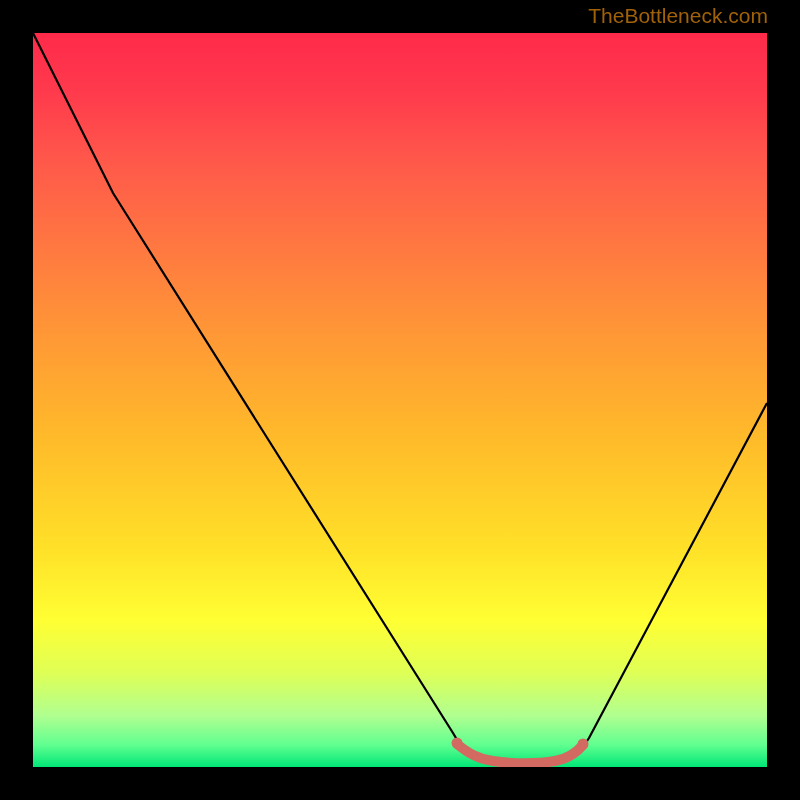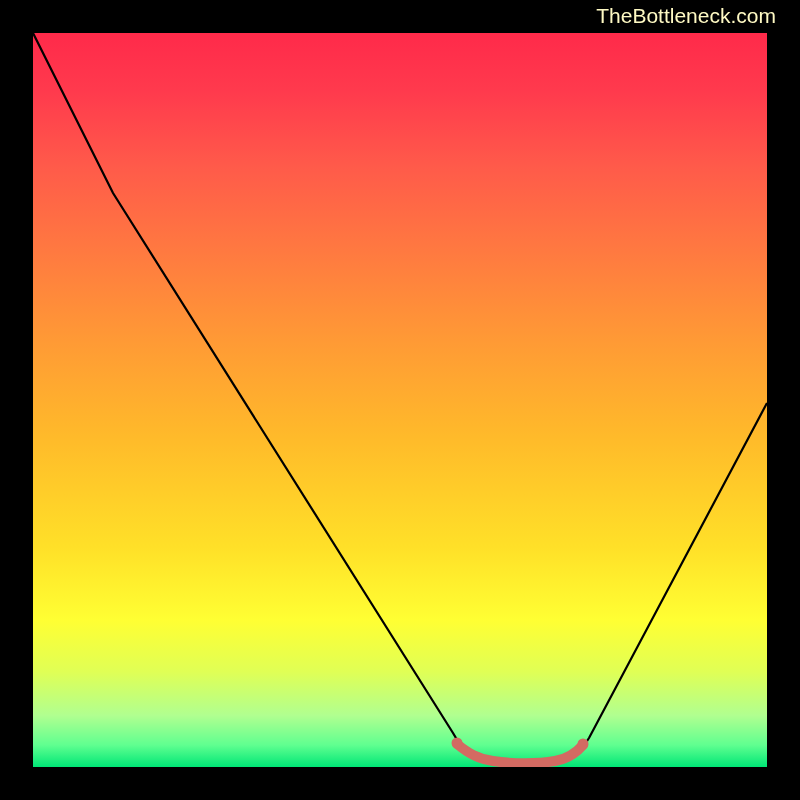--- a/index.html
+++ b/index.html
@@ -12,22 +12,22 @@
     font-family: Arial, sans-serif;
   }
   .container {
     width: 800px;
     height: 800px;
     position: relative;
   }
   .watermark {
     position: absolute;
     top: 4px;
-    right: 24px;
-    color: #fef9c3;
+    right: 32px;
+    color: #a16207;
     font-size: 21px;
     font-weight: normal;
     z-index: 10;
   }
   .plot-area {
     position: absolute;
     left: 33px;
     top: 33px;
     width: 734px;
     height: 734px;

